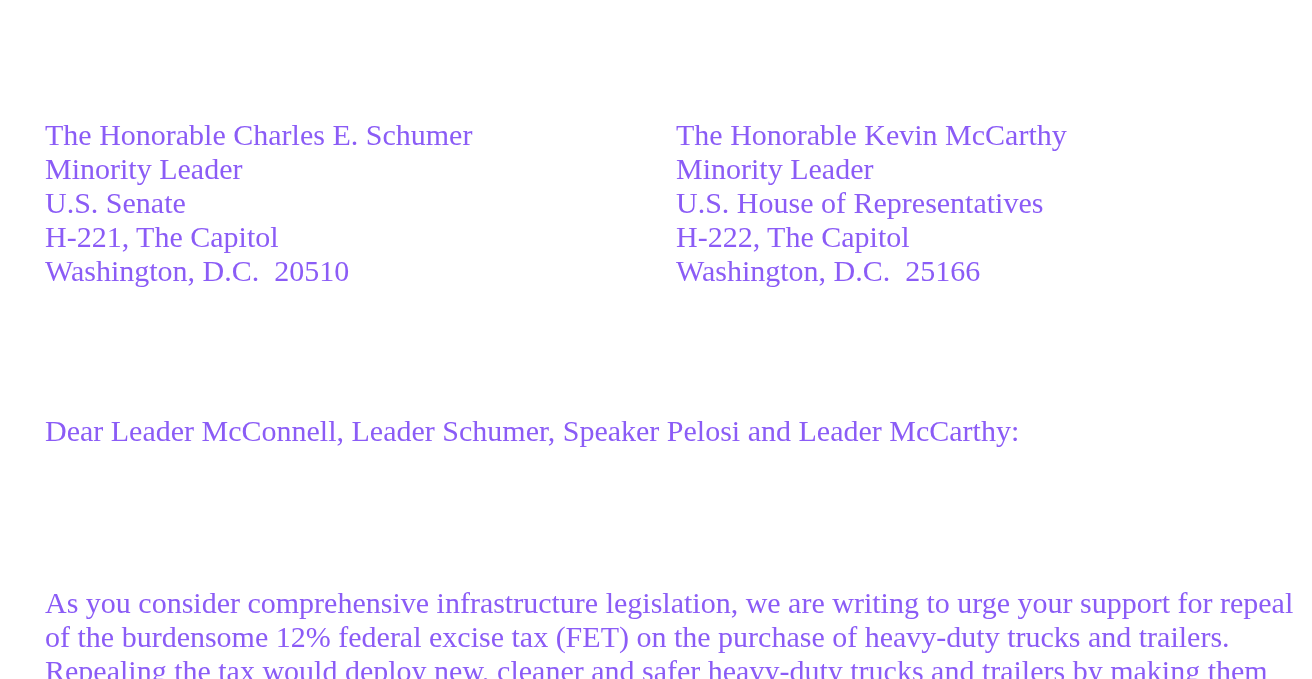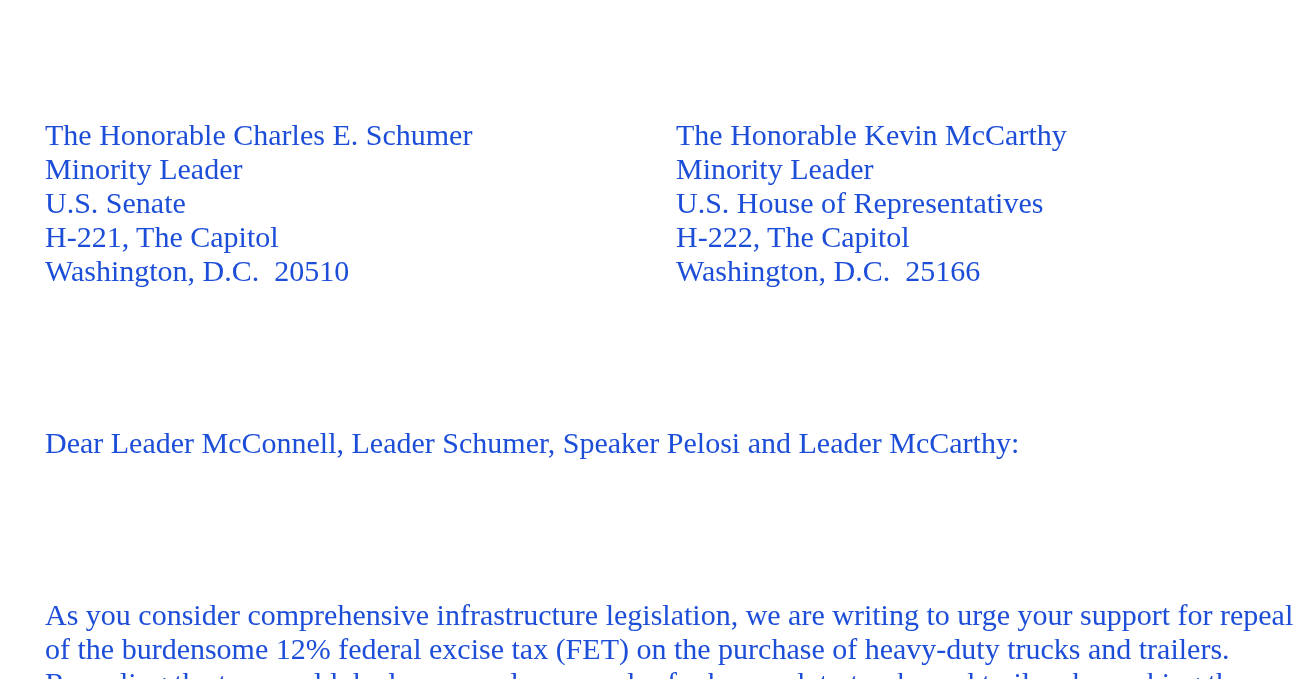--- a/index.html
+++ b/index.html
@@ -7,40 +7,40 @@
     padding: 0;
     background: #ffffff;
   }
   .page {
     position: relative;
     width: 1312px;
     height: 679px;
     box-sizing: border-box;
     overflow: hidden;
     background: #ffffff;
-    color: #1d4ed8;
+    color: #8b5cf6;
     padding: 16px 18px 0 45px;
     font-family: "Liberation Serif", "DejaVu Serif", serif;
     font-size: 30px;
     line-height: 34px;
     white-space: pre;
   }
   .address-row {
     display: flex;
     flex-direction: row;
   }
   .address-col-left {
     width: 631px;
     flex: 0 0 631px;
   }
   .address-col-right {
     flex: 1 1 auto;
   }
   .salutation {
-    margin-top: 36px;
+    margin-top: 24px;
   }
   .para {
     margin-top: 36px;
   }
 </style>
 </head>
 <body>
 
 <div class="page">
 

